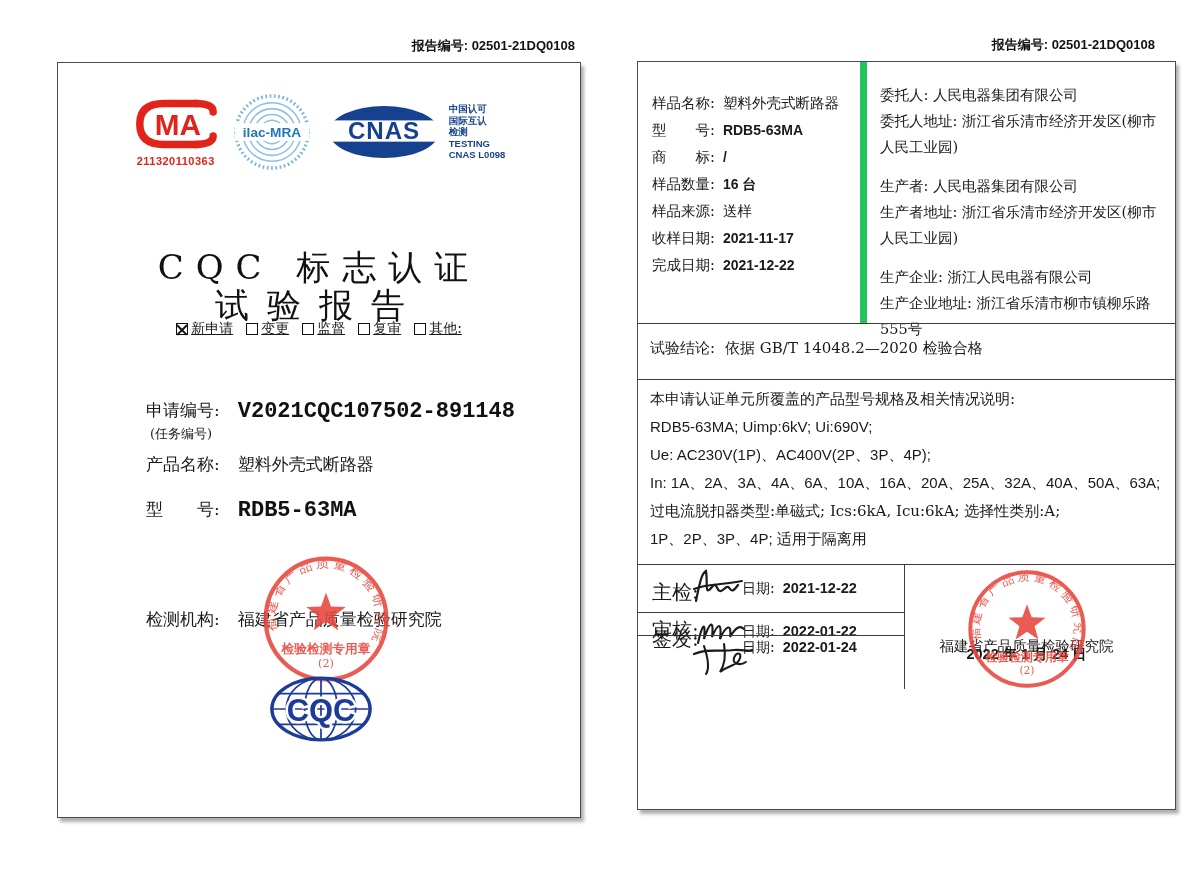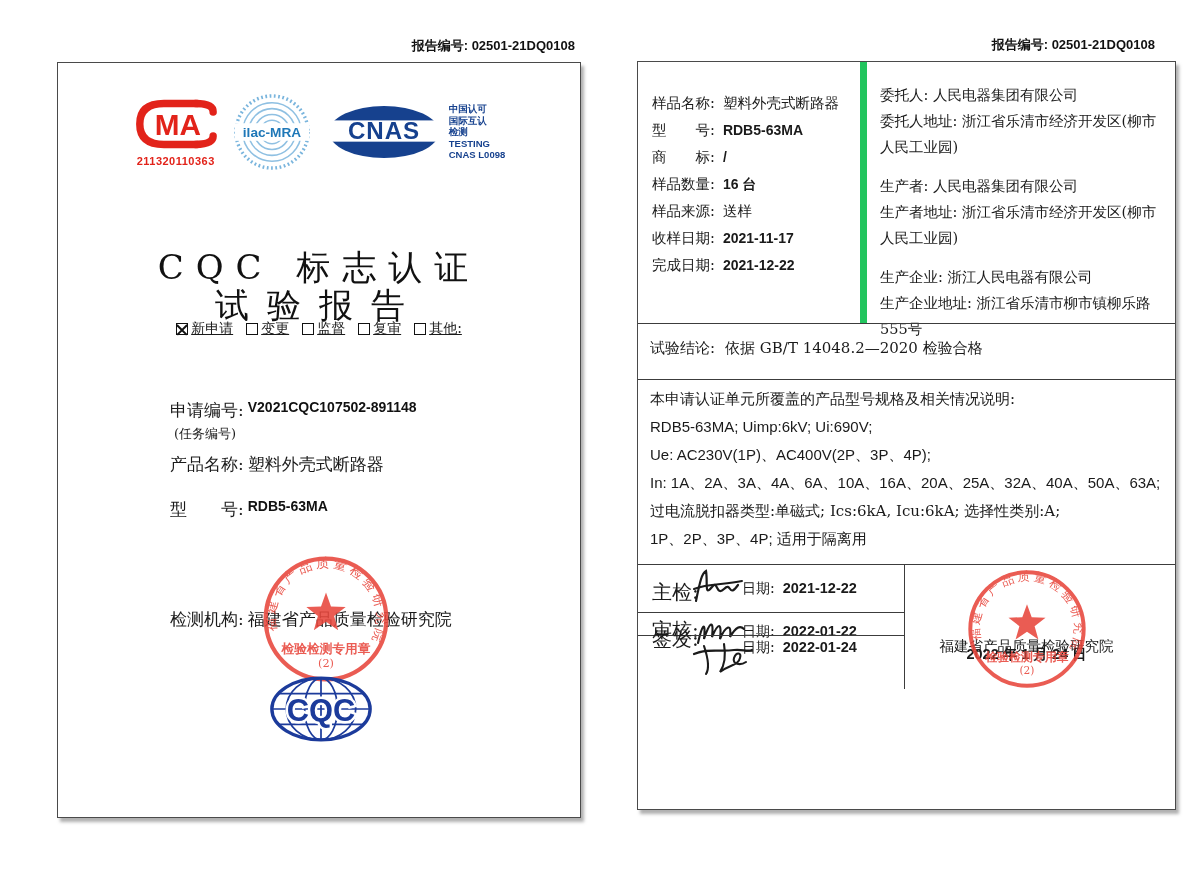--- a/index.html
+++ b/index.html
@@ -25,22 +25,22 @@
   #title1 { top:166px;margin-top:16px; }
   #title2 { top:220px; letter-spacing:18px; }
 
   .cbrow { position:absolute; top:257px; left:0; width:100%; display:flex; justify-content:center; gap:13px; font-size:14px; }
   .cbitem { display:flex; align-items:center; gap:3px;text-decoration:underline; }
   .cb { display:inline-block; width:12px; height:12px; border:1.4px solid #111; position:relative; flex:0 0 auto; }
   .cb.checked::before, .cb.checked::after { content:""; position:absolute; left:-2px; top:4.6px; width:14px; height:1.5px; background:#111; }
   .cb.checked::before { transform:rotate(45deg); }
   .cb.checked::after  { transform:rotate(-45deg); }
 
-  .fieldrow { position:absolute; left:88px; font-size:17px; display:flex; gap:4px; white-space:nowrap;margin-left:24px; }
-  .fieldrow .lv { font-family:Liberation Sans, sans-serif; font-weight:700; font-size:14px; color:#111; }
+  .fieldrow { position:absolute; left:88px; font-size:17px; display:flex; gap:18px; white-space:nowrap; }
+  .fieldrow .lv { font-family:Liberation Mono, monospace; font-weight:700; font-size:22px; color:#111; }
   #f-app   { top:336px; }
   #f-note  { top:362px; left:92px; font-size:13px; }
   #f-prod  { top:390px; }
   #f-model { top:435px; }
   #f-agency{ top:545px; }
 
   .stamp-svg { position:absolute; opacity:.88; }
   #stamp-left { left:202px; top:490px; width:132px; height:132px; }
   #cqc-logo { position:absolute; left:210px; top:612px; width:106px; height:68px; }
 

